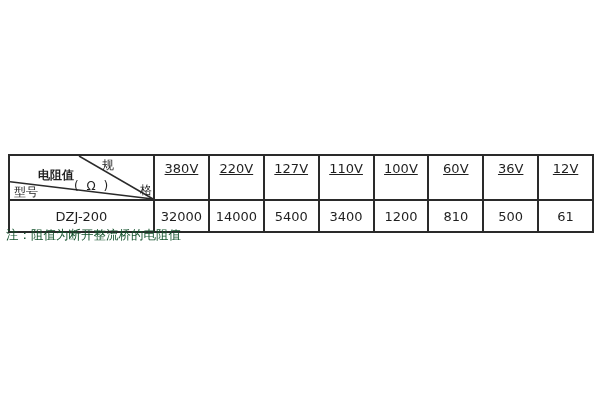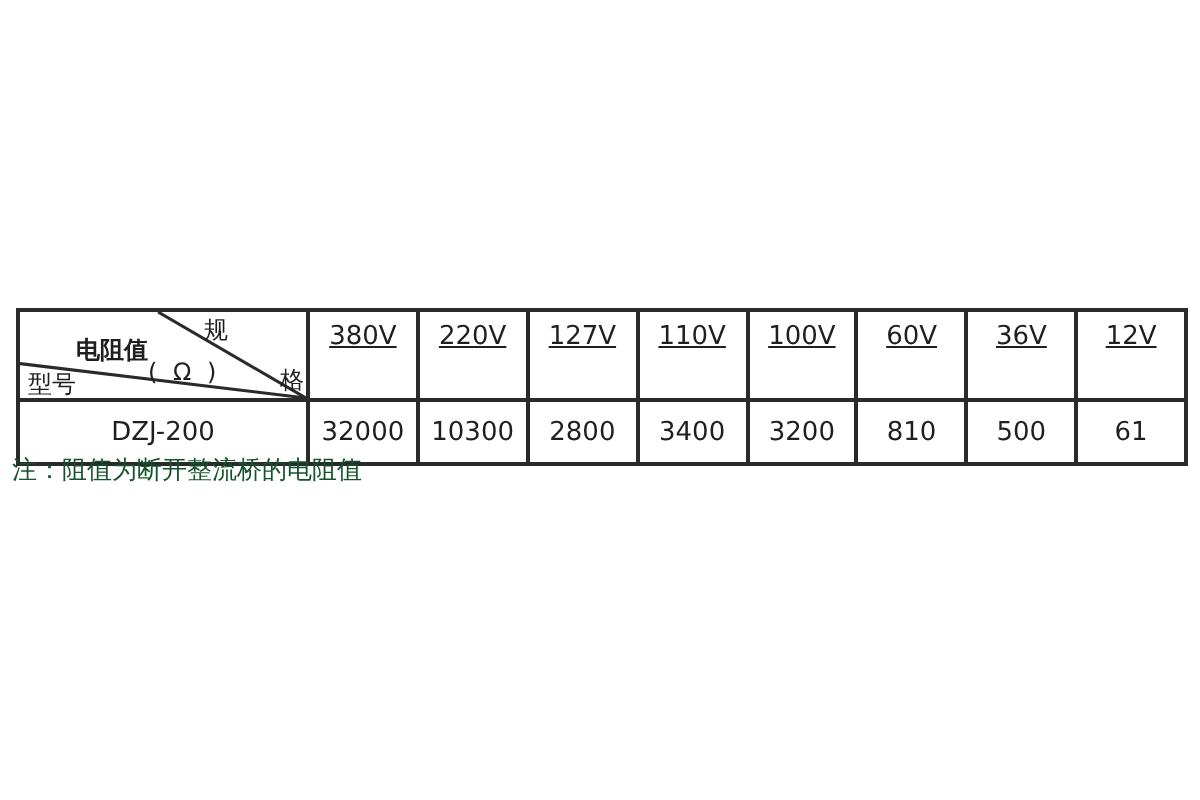--- a/index.html
+++ b/index.html
@@ -109,24 +109,24 @@
         <td class="v-head">127V</td>
         <td class="v-head">110V</td>
         <td class="v-head">100V</td>
         <td class="v-head">60V</td>
         <td class="v-head">36V</td>
         <td class="v-head">12V</td>
       </tr>
       <tr class="data-row">
         <td>DZJ-200</td>
         <td>32000</td>
-        <td>10300</td>
-        <td>2800</td>
+        <td>14000</td>
+        <td>5400</td>
         <td>3400</td>
-        <td>3200</td>
+        <td>1200</td>
         <td>810</td>
         <td>500</td>
         <td>61</td>
       </tr>
     </tbody>
   </table>
 
   <div class="note">注：阻值为断开整流桥的电阻值</div>
 
 </div>

